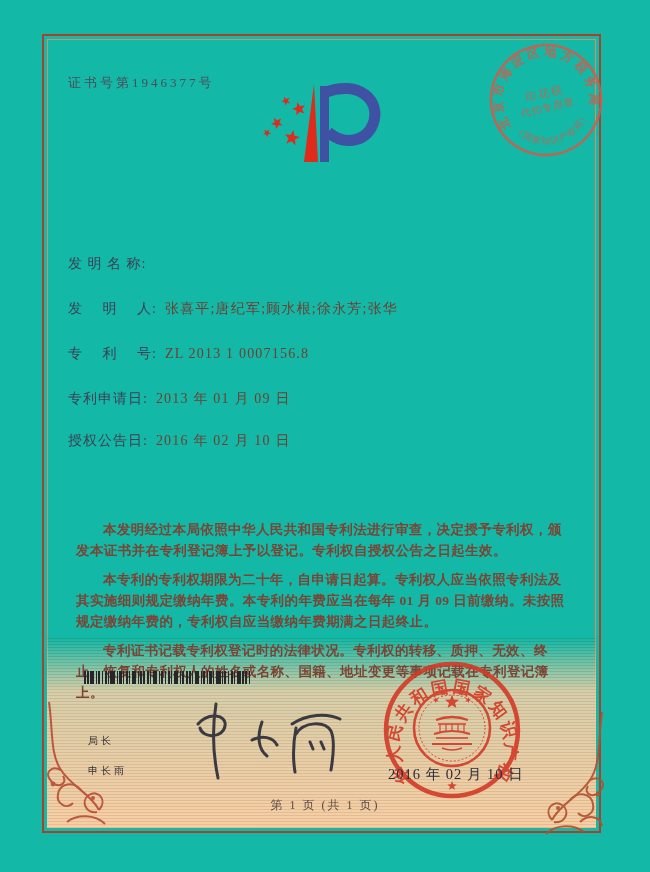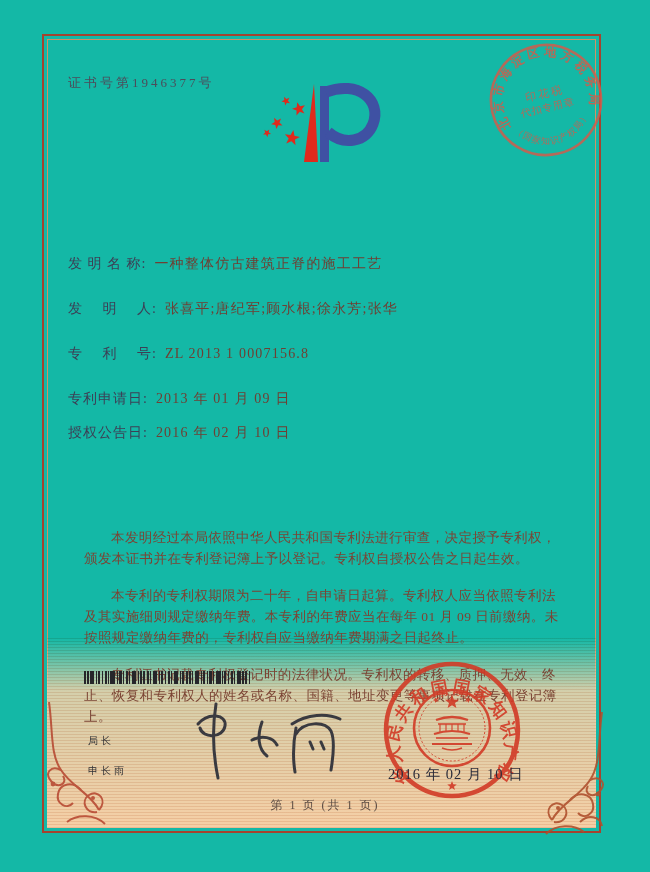--- a/index.html
+++ b/index.html
@@ -17,26 +17,26 @@
     background:linear-gradient(180deg,rgba(247,216,182,0) 0%,rgba(246,211,172,.85) 28%,#f5cfa6 100%);}
   .band:after{content:"";position:absolute;inset:0;
     background:repeating-linear-gradient(180deg,rgba(203,126,84,.20) 0 1px,rgba(0,0,0,0) 1px 3px);
     mix-blend-mode:multiply;}
   .cert-no{position:absolute;left:68px;top:74px;font-size:13px;letter-spacing:3px;color:#4c4c5a;}
   .logo{position:absolute;left:258px;top:82px;}
   .title{position:absolute;left:0;right:0;top:176px;text-align:center;
     font-size:30px;font-weight:bold;color:#1f1f22;letter-spacing:17px;text-indent:17px;}
   .fields{position:absolute;left:68px;top:255px;width:500px;}
   .field-row{display:flex;align-items:flex-start;line-height:18px;margin-bottom:27px;font-size:14px;}
-  .field-row.r4{margin-bottom:16px}.field-row.r5{margin-bottom:29px}
+  .field-row.r4{margin-bottom:24px}.field-row.r5{margin-bottom:29px}
   .field-label{color:#3c3f55;white-space:pre;letter-spacing:1px;flex:0 0 auto;}
   .field-value{color:#6e4034;letter-spacing:1.2px;margin-left:8px;}
   .bodytext{position:absolute;left:68px;top:511px;width:508px;
     font-size:13.5px;line-height:21px;color:#7b4434;}
-  .bodytext p{margin:16px;text-indent:2em;letter-spacing:.4px;}
+  .bodytext p{margin:8px;text-indent:2em;letter-spacing:.4px;font-weight:bold;}
   .barcode{position:absolute;left:84px;top:671px;width:168px;height:13px;
     background:
       repeating-linear-gradient(90deg,#26262a 0 1px,rgba(0,0,0,0) 1px 3px),
       repeating-linear-gradient(90deg,#26262a 0 2px,rgba(0,0,0,0) 2px 7px),
       repeating-linear-gradient(90deg,rgba(0,0,0,0) 0 4px,#26262a 4px 5px,rgba(0,0,0,0) 5px 11px);}
   .signer{position:absolute;left:88px;top:726px;font-size:10px;color:#2e2e33;
     font-family:"Liberation Sans","DejaVu Sans",sans-serif;letter-spacing:3px;line-height:30px;}
   .signature{position:absolute;left:182px;top:694px;}
   .sipo-seal{position:absolute;left:382px;top:660px;}
   .issue-date{position:absolute;left:388px;top:765px;font-size:14.5px;color:#2c2c3a;
@@ -93,21 +93,20 @@
       <text fill="#d85948" font-size="9" letter-spacing="1">
         <textPath href="#arcBottom" startOffset="50%" text-anchor="middle">（国家知识产权局）</textPath>
       </text>
     </g>
   </svg>
 
 
   <div class="fields">
     <div class="field-row">
       <span class="field-label">发 明 名 称:</span>
-      <span class="field-value">一种整体仿古建筑正脊的施工工艺</span>
     </div>
     <div class="field-row">
       <span class="field-label">发　 明　 人:</span>
       <span class="field-value">张喜平;唐纪军;顾水根;徐永芳;张华</span>
     </div>
     <div class="field-row">
       <span class="field-label">专　 利　 号:</span>
       <span class="field-value">ZL 2013 1 0007156.8</span>
     </div>
     <div class="field-row r4">

